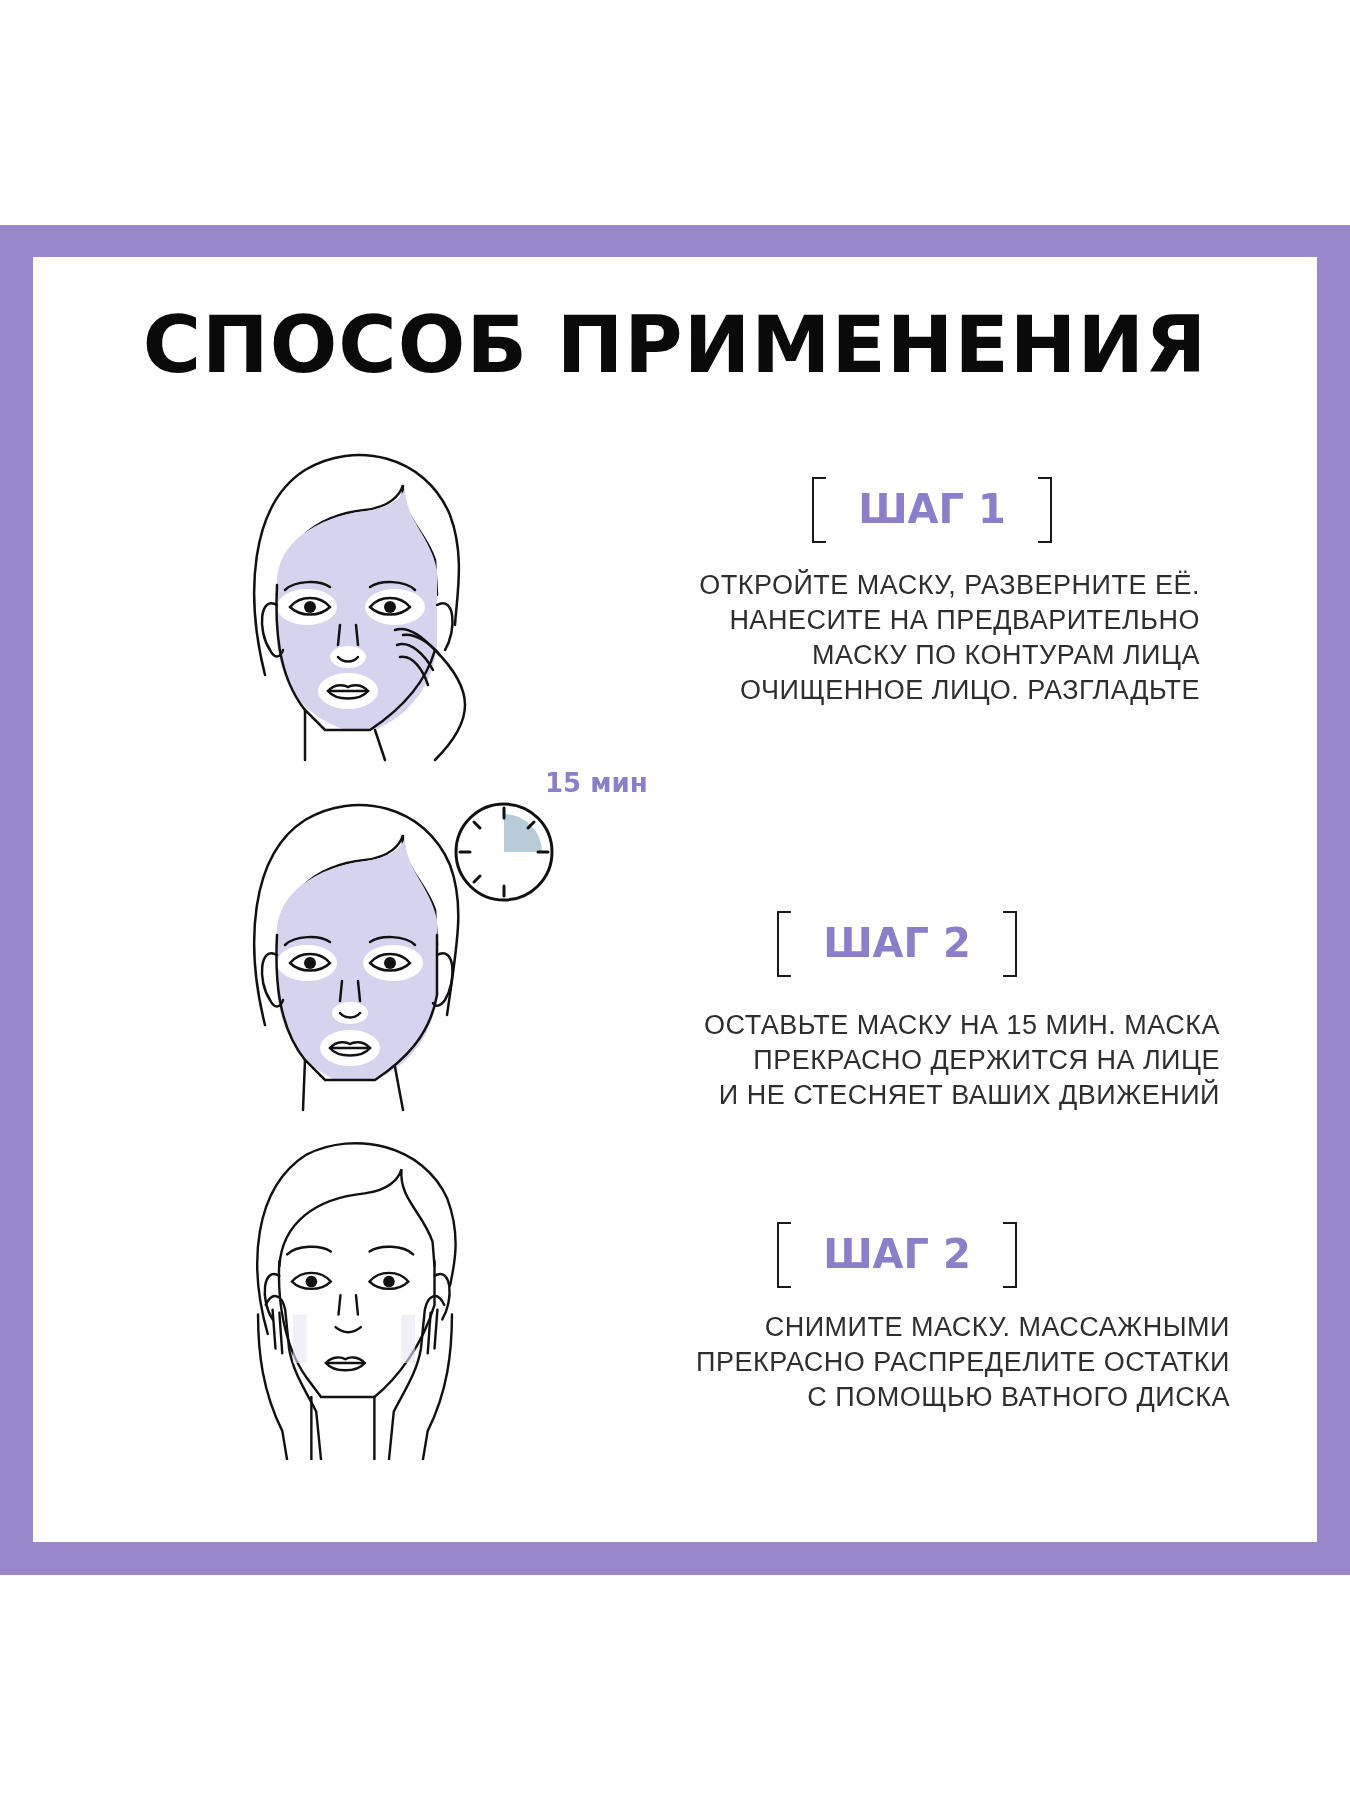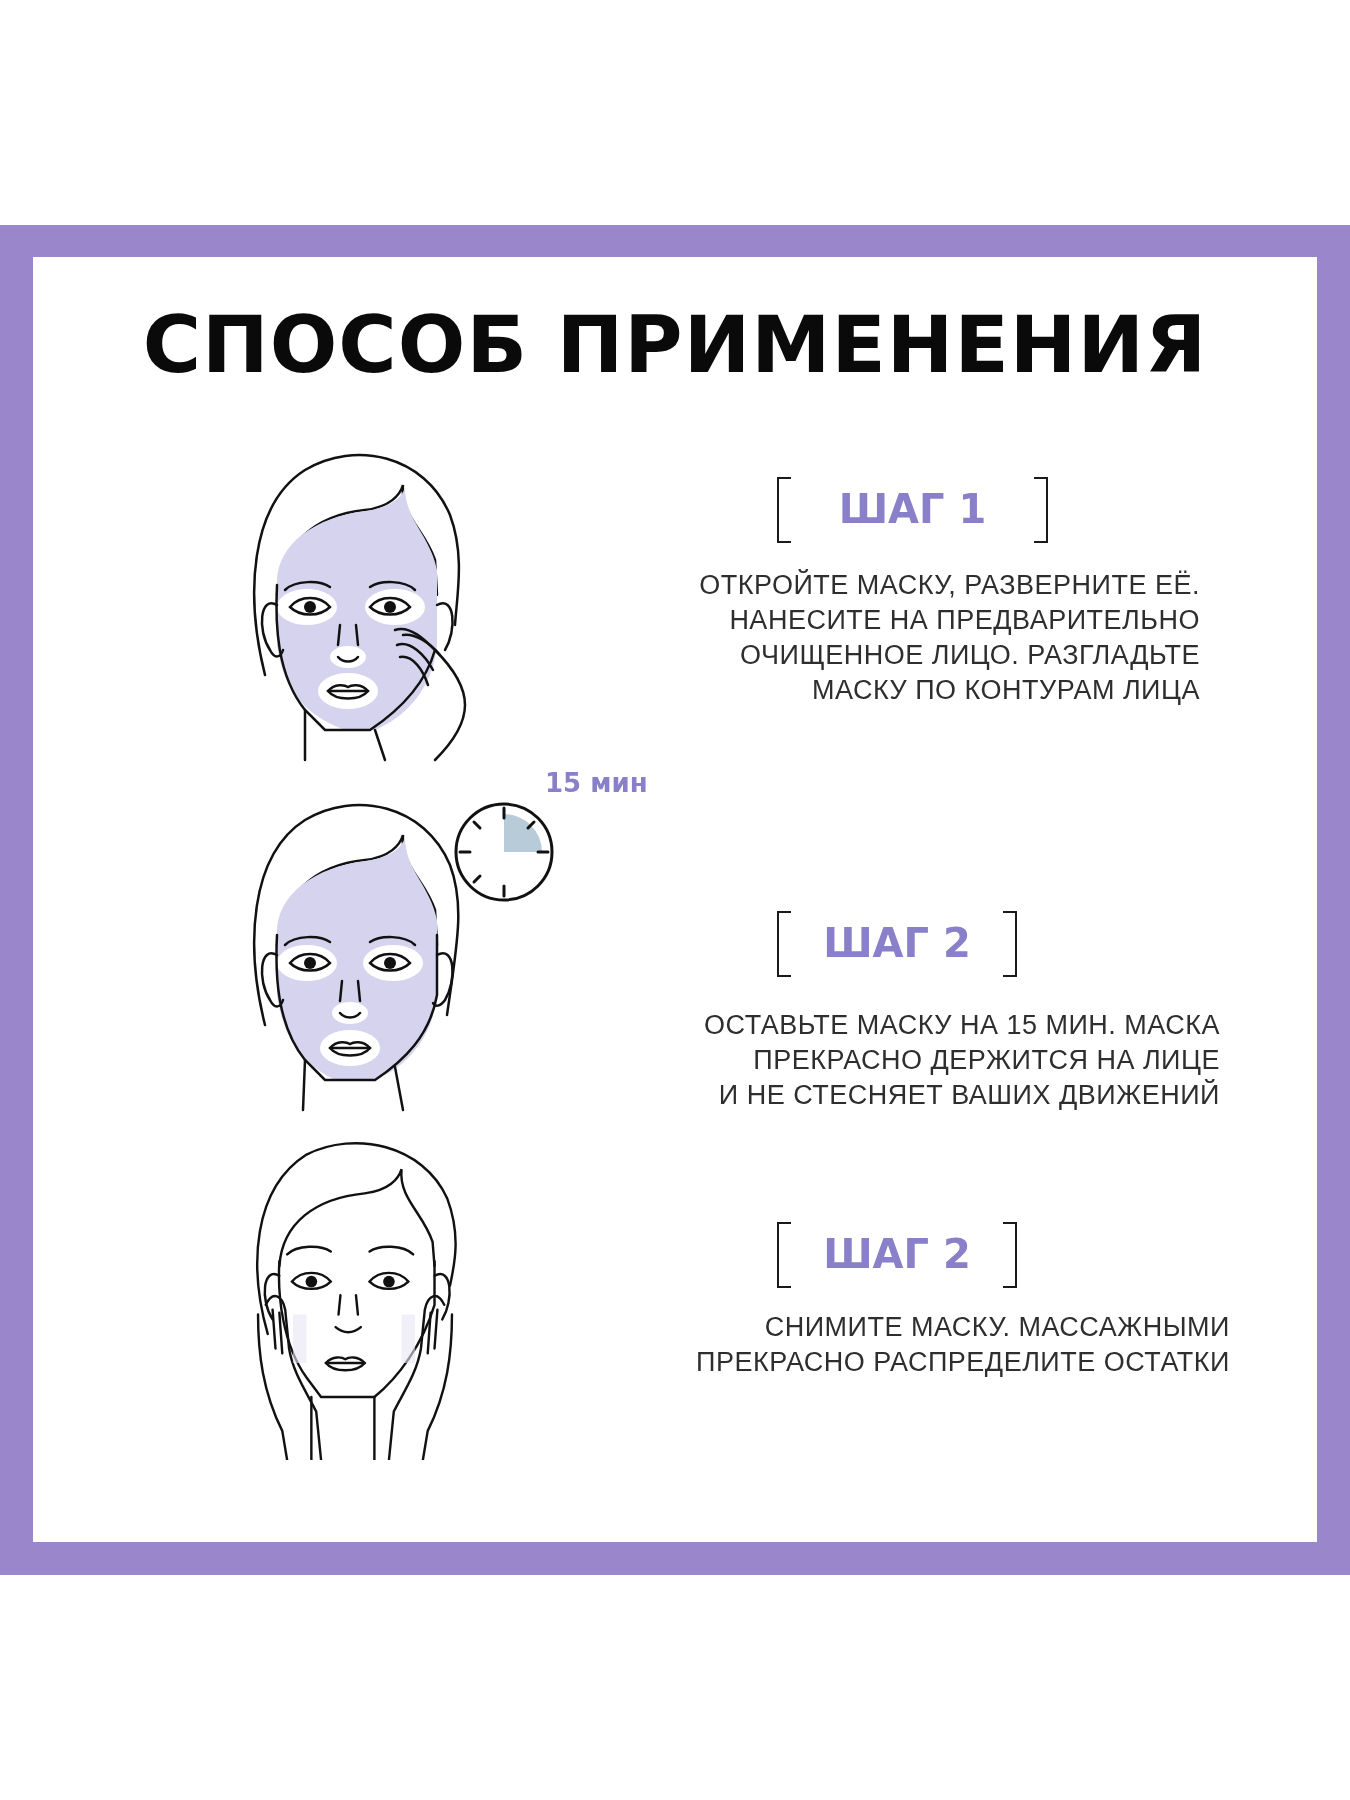--- a/index.html
+++ b/index.html
@@ -57,30 +57,30 @@
     <path d="M172 200 C185 195 200 210 208 225"></path>
       <path d="M175 212 C188 210 198 225 203 240"></path>
     <path d="M178 190 C190 188 205 198 215 210"></path>
   </g>
   <g fill="#111">
       <circle cx="85" cy="162" r="6"></circle>
       <circle cx="165" cy="162" r="6"></circle>
     </g>
 </svg>
 
-<div class="step-head" style="left:777px; top:477px;padding-left:31px;">
+<div class="step-head" style="left:812px; top:477px;">
   <div class="bracket l"></div>
   <div class="step-label">ШАГ 1</div>
   <div class="bracket r"></div>
 </div>
 <div class="desc" style="left:600px; top:568px; width:600px;">
   <div>ОТКРОЙТЕ МАСКУ, РАЗВЕРНИТЕ ЕЁ.</div>
   <div>НАНЕСИТЕ НА ПРЕДВАРИТЕЛЬНО</div>
+  <div>МАСКУ ПО КОНТУРАМ ЛИЦА</div>
   <div>ОЧИЩЕННОЕ ЛИЦО. РАЗГЛАДЬТЕ</div>
-  <div>МАСКУ ПО КОНТУРАМ ЛИЦА</div>
 </div>
 
 <div class="timer-label">15 мин</div>
 <svg class="clock" viewBox="0 0 104 104">
   <circle cx="52" cy="52" r="48" fill="#fff" stroke="#111" stroke-width="3"></circle>
   <path d="M52 52 L52 14 A38 38 0 0 1 90 52 Z" fill="#b8cbd9"></path>
   <g stroke="#111" stroke-width="3" stroke-linecap="round">
     <line x1="52" y1="8" x2="52" y2="18"></line>
       <line x1="52" y1="86" x2="52" y2="96"></line>
     <line x1="8" y1="52" x2="18" y2="52"></line>
@@ -174,13 +174,14 @@
 </svg>
 
 <div class="step-head" style="left:777px; top:1222px;">
   <div class="bracket l"></div>
   <div class="step-label">ШАГ 2</div>
   <div class="bracket r"></div>
 </div>
 <div class="desc" style="left:570px; top:1310px; width:660px;">
   <div>СНИМИТЕ МАСКУ. МАССАЖНЫМИ</div>
   <div>ПРЕКРАСНО РАСПРЕДЕЛИТЕ ОСТАТКИ</div>
+  <div>С ПОМОЩЬЮ ВАТНОГО ДИСКА</div>
 </div>
 
 </body></html>

